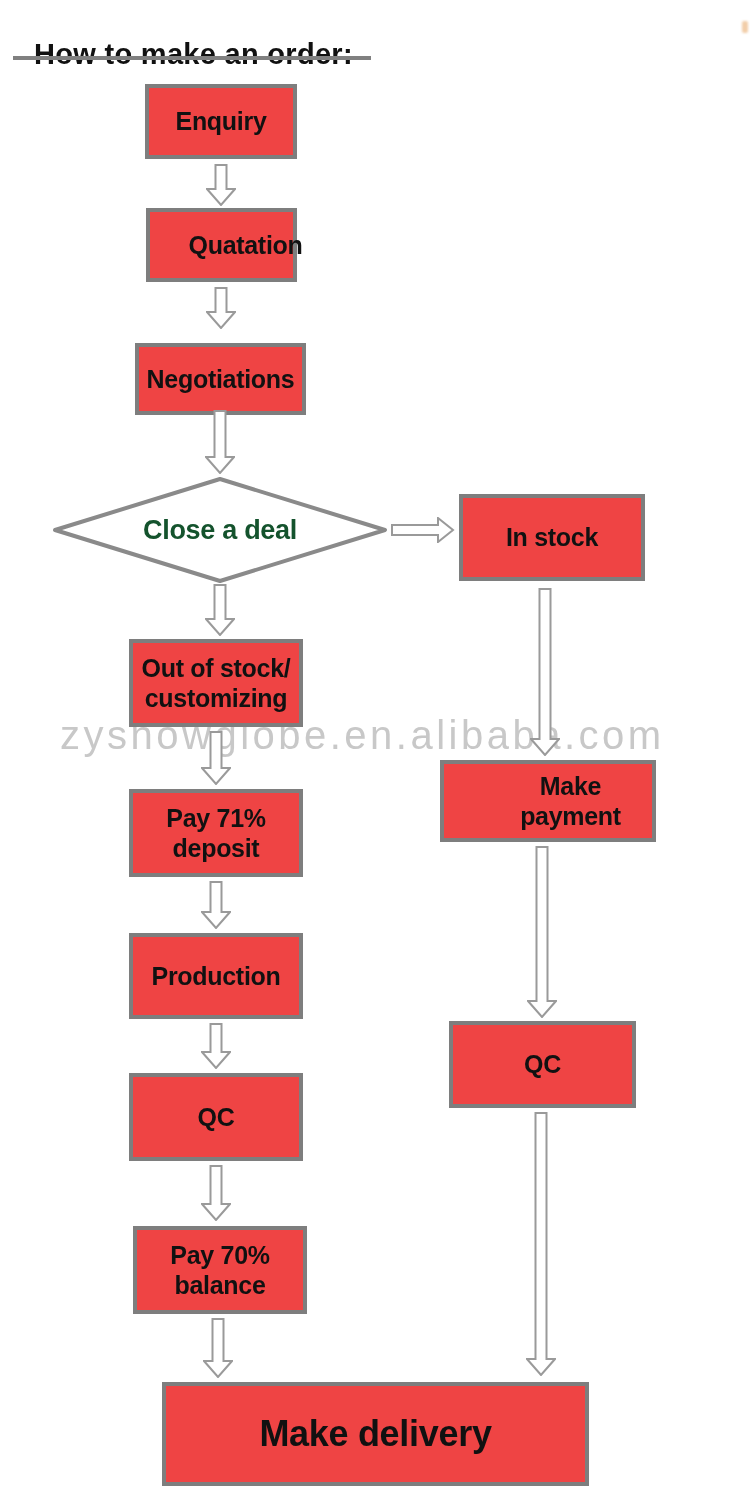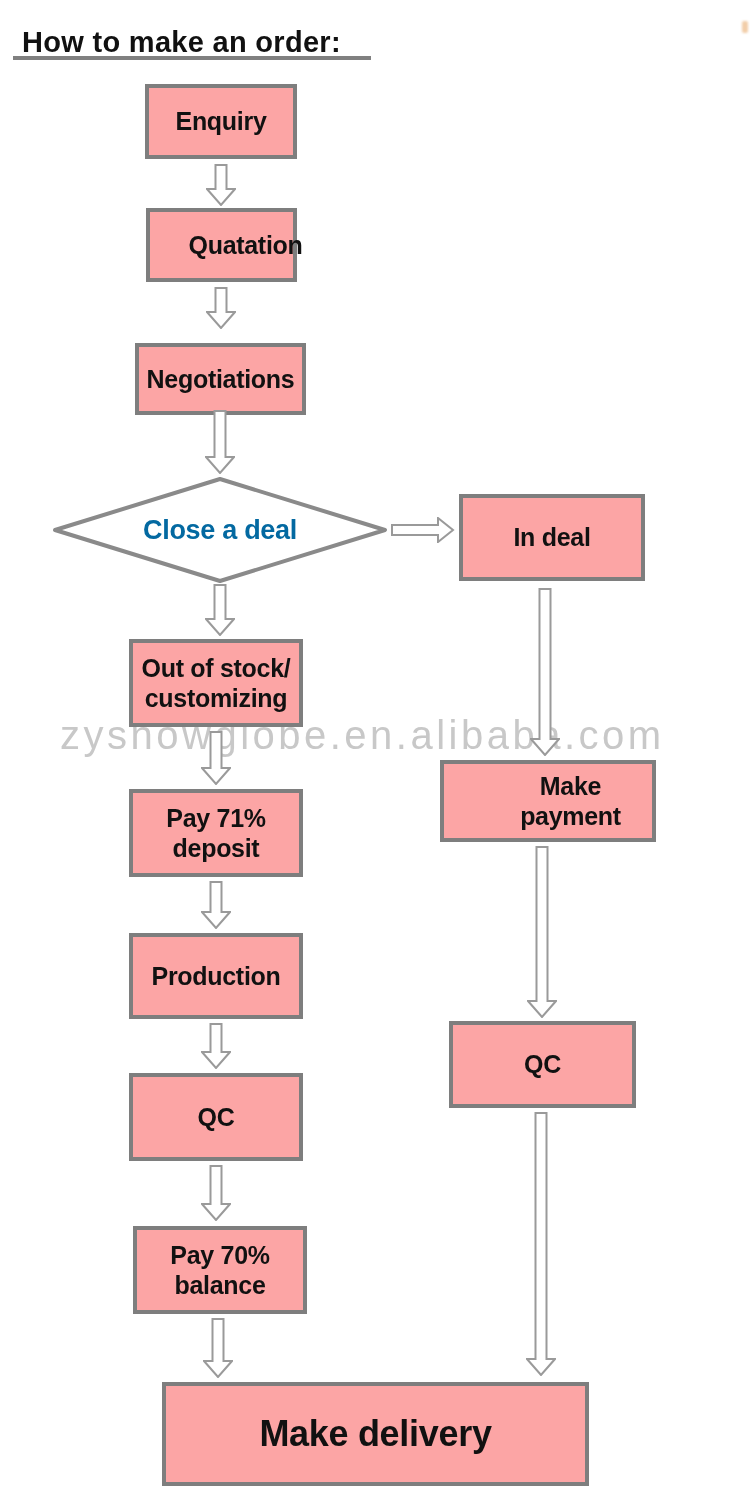--- a/index.html
+++ b/index.html
@@ -2,40 +2,40 @@
 <html><head>
 <meta charset="utf-8">
 <style>
   html,body{margin:0;padding:0;background:#ffffff;}
   .canvas{
     position:relative;width:750px;height:1500px;background:#ffffff;overflow:hidden;
     font-family:"Liberation Sans",sans-serif;color:#111;
   }
   
   .page-title{
-    position:absolute;left:18px;top:22px;margin:4px;
+    position:absolute;left:18px;top:22px;margin:16px;
     font-size:29px;font-weight:bold;letter-spacing:.3px;color:#111;
   }
   .title-underline{
     position:absolute;left:13px;top:56px;width:358px;height:4px;background:#808080;
   }
   
   .watermark{
     position:absolute;left:60px;top:713px;z-index:1;
     font-size:40px;letter-spacing:3.5px;color:#c8c8c8;white-space:nowrap;
   }
   
   .orange-mark{
     position:absolute;left:742px;top:21px;width:6px;height:12px;
     background:rgba(232,166,100,.55);border-radius:2px;filter:blur(1px);
   }
   
   .node{
     position:absolute;z-index:2;box-sizing:border-box;
-    border:4px solid #7e7e7e;background:#fca5a5;
+    border:4px solid #7e7e7e;background:#ef4444;
     display:flex;align-items:center;justify-content:center;
     font-weight:bold;font-size:25px;line-height:1.22;text-align:center;
     letter-spacing:-.3px;white-space:pre-line;color:#111;
   }
   .n-enquiry      {left:145px;top:84px;  width:152px;height:75px;}
   .n-quatation    {left:146px;top:208px; width:151px;height:74px;padding-left:48px;}
   .n-negotiations {left:135px;top:343px; width:171px;height:72px;}
   .n-outofstock   {left:129px;top:639px; width:174px;height:88px;}
   .n-paydeposit   {left:129px;top:789px; width:174px;height:88px;}
   .n-production   {left:129px;top:933px; width:174px;height:86px;}
@@ -43,21 +43,21 @@
   .n-paybalance   {left:133px;top:1226px;width:174px;height:88px;}
   .n-makedelivery {left:162px;top:1382px;width:427px;height:104px;font-size:36px;}
   .n-instock      {left:459px;top:494px; width:186px;height:87px;}
   .n-makepayment  {left:440px;top:760px; width:216px;height:82px;padding-left:45px;}
   .n-qcright      {left:449px;top:1021px;width:187px;height:87px;}
   
   .diamond-svg{position:absolute;left:52px;top:476px;z-index:2;}
   .diamond-label{
     position:absolute;left:52px;top:476px;width:336px;height:108px;z-index:2;
     display:flex;align-items:center;justify-content:center;
-    font-weight:bold;font-size:27px;letter-spacing:-.3px;color:#0369a1;
+    font-weight:bold;font-size:27px;letter-spacing:-.3px;color:#14532d;
   }
   
   .arrow{position:absolute;z-index:3;}
   .ar1 {left:206px;top:164px;}
   .ar2 {left:206px;top:287px;}
   .ar3 {left:205px;top:410px;}
   .ar4 {left:205px;top:584px;}
   .ar5 {left:201px;top:731px;}
   .ar6 {left:201px;top:881px;}
   .ar7 {left:201px;top:1023px;}
@@ -113,21 +113,21 @@
   </div>
   <div class="node n-paybalance">
     <span>Pay 70%
 balance</span>
   </div>
   <div class="node n-makedelivery">
     <span>Make delivery</span>
   </div>
 
   <div class="node n-instock">
-    <span>In deal</span>
+    <span>In stock</span>
   </div>
   <div class="node n-makepayment">
     <span>Make payment</span>
   </div>
   <div class="node n-qcright">
     <span>QC</span>
   </div>
 
   <svg class="arrow ar1" width="30" height="42" viewBox="0 0 30 42">
     <polygon points="9.5,1 20.5,1 20.5,25 29,25 15,41 1,25 9.5,25"></polygon>

